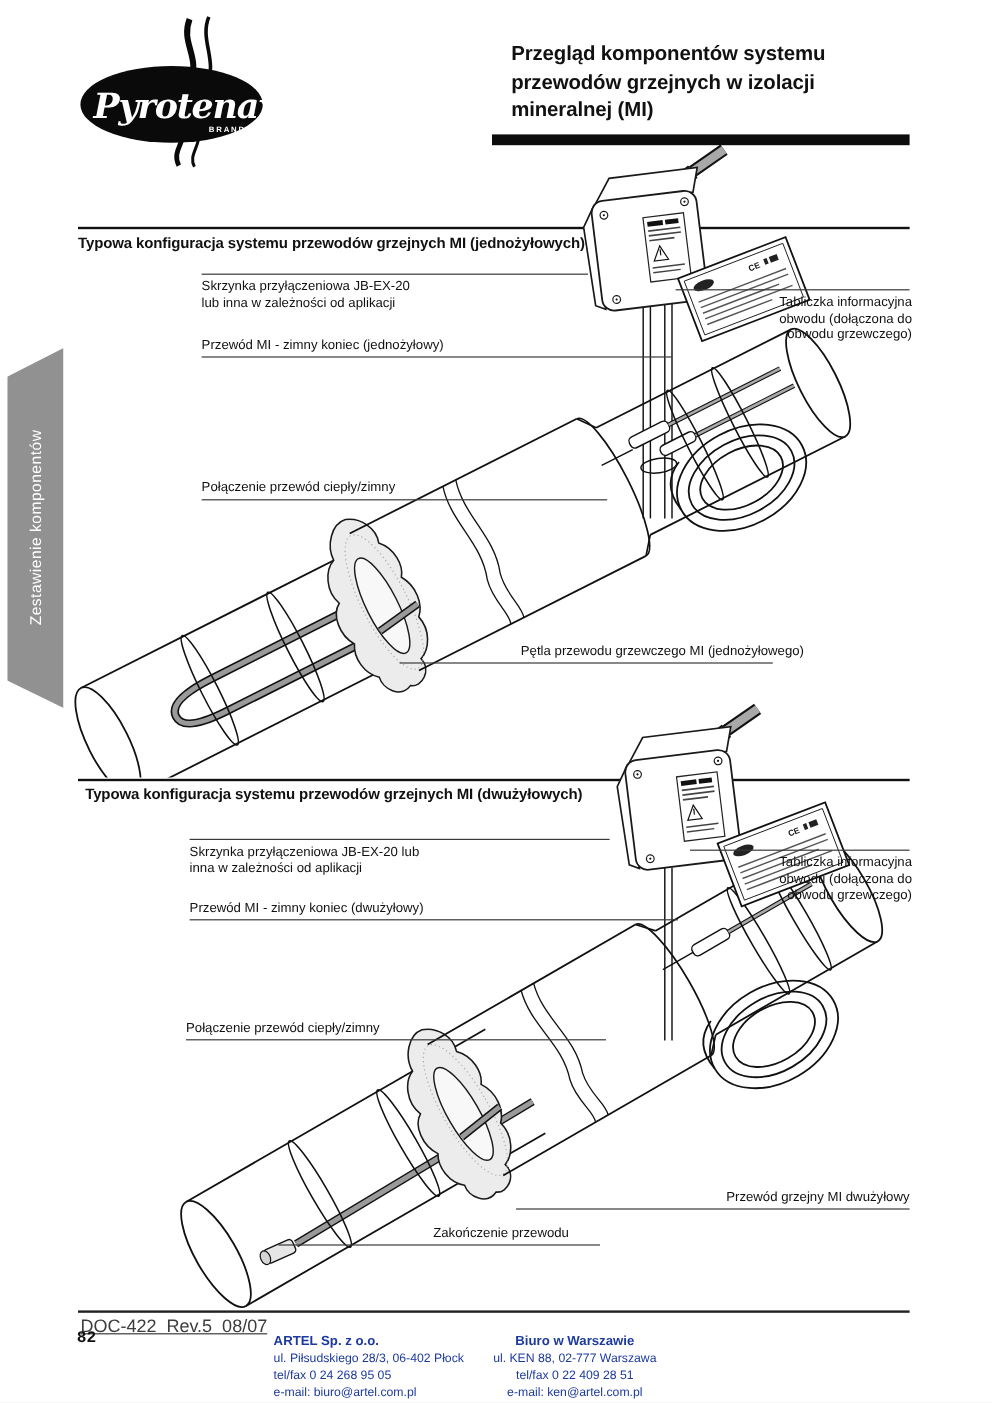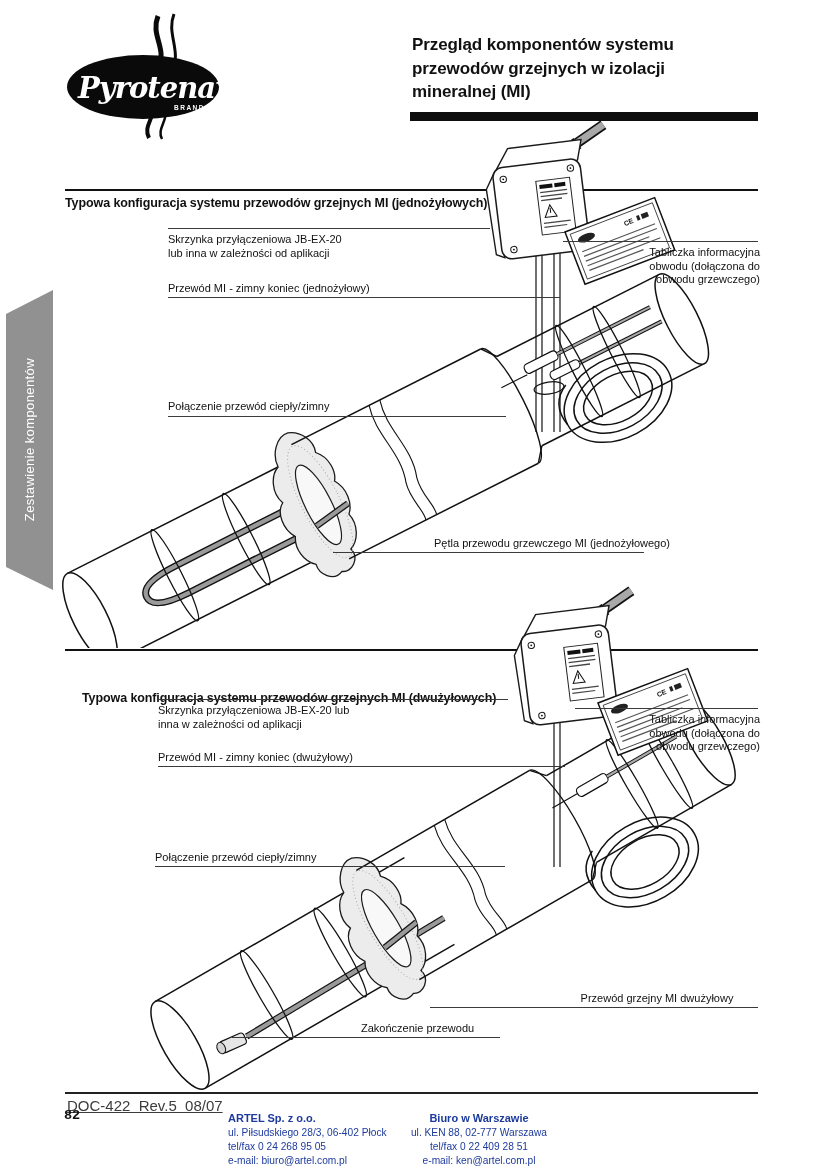--- a/index.html
+++ b/index.html
@@ -1,20 +1,20 @@
 <!DOCTYPE html>
 <html><head>
 <meta charset="utf-8">
 <style>
   html,body{margin:0;padding:0;background:#e8e8e8;}
   .page{position:relative;width:827px;height:1169px;background:#ffffff;overflow:hidden;
         font-family:"Liberation Sans", sans-serif;color:#111;}
   .abs{position:absolute;}
   
-  .title{left:412px;top:33px;width:365px;font-size:17px;font-weight:bold;line-height:23.5px;
+  .title{left:426px;top:33px;width:365px;font-size:17px;font-weight:bold;line-height:23.5px;
          white-space:pre-line;letter-spacing:-0.1px;}
   .title-bar{left:410px;top:112px;width:348px;height:9px;background:#0d0d0d;}
   
   .side-tab{left:6px;top:290px;width:47px;height:300px;background:#919191;
             clip-path:polygon(0 24px,100% 0,100% 100%,0 277px);
             display:flex;align-items:center;justify-content:center;}
   .side-tab span{writing-mode:vertical-rl;transform:rotate(180deg);color:#ffffff;
                  font-size:13px;letter-spacing:0.4px;white-space:nowrap;}
   
   .rule{height:2px;background:#111;}
@@ -55,21 +55,21 @@
   <div class="abs title-bar"></div>
 
   <div class="abs side-tab">
     <span>Zestawienie komponentów</span>
   </div>
 
   <div class="abs rule" style="left:65px;top:189px;width:693px;"></div>
   <div class="abs heading" style="left:65px;top:196px;">Typowa konfiguracja systemu przewodów grzejnych MI (jednożyłowych)</div>
 
   <div class="abs rule" style="left:65px;top:649px;width:693px;"></div>
-  <div class="abs heading" style="left:82px;top:655px;margin-top:36px;">Typowa konfiguracja systemu przewodów grzejnych MI (dwużyłowych)</div>
+  <div class="abs heading" style="left:71px;top:655px;">Typowa konfiguracja systemu przewodów grzejnych MI (dwużyłowych)</div>
 
   <svg class="abs" style="left:60px;top:120px;" width="710" height="528" viewBox="0 0 710 528">
     <defs>
       <g id="jbox">
         <path d="M14,18 L28,-2 L102,-2 L96,18 Z" fill="#fff" stroke="#1a1a1a" stroke-width="1.4"></path>
         <path d="M12,20 L2,36 L4,102 L12,106 Z" fill="#fff" stroke="#1a1a1a" stroke-width="1.4"></path>
         <rect x="10" y="16" width="88" height="92" rx="10" fill="#fff" stroke="#1a1a1a" stroke-width="1.5"></rect>
         <g stroke="#1a1a1a" fill="#fff" stroke-width="1">
           <circle cx="20" cy="28" r="3.2"></circle>
             <circle cx="88" cy="25" r="3.2"></circle>
@@ -251,21 +251,21 @@
   <div class="abs leader" style="left:158px;top:766px;width:407px;"></div>
 
   <div class="abs leader" style="left:575px;top:708px;width:183px;"></div>
   <div class="abs lbl r" style="left:558px;top:713px;width:202px;">Tabliczka informacyjna
 obwodu (dołączona do
 obwodu grzewczego)</div>
 
   <div class="abs lbl" style="left:155px;top:851px;">Połączenie przewód ciepły/zimny</div>
   <div class="abs leader" style="left:155px;top:866px;width:350px;"></div>
 
-  <div class="abs lbl r" style="left:556px;top:992px;width:202px;text-align:center;">Przewód grzejny MI dwużyłowy</div>
+  <div class="abs lbl r" style="left:556px;top:992px;width:202px;">Przewód grzejny MI dwużyłowy</div>
   <div class="abs leader" style="left:430px;top:1007px;width:328px;"></div>
 
   <div class="abs lbl" style="left:361px;top:1022px;">Zakończenie przewodu</div>
   <div class="abs leader" style="left:232px;top:1037px;width:268px;"></div>
 
   <div class="abs f-rule"></div>
   <div class="abs doc-ref">DOC-422  Rev.5  08/07</div>
   <div class="abs page-num">82</div>
 
   <div class="abs f-col f-col1">

